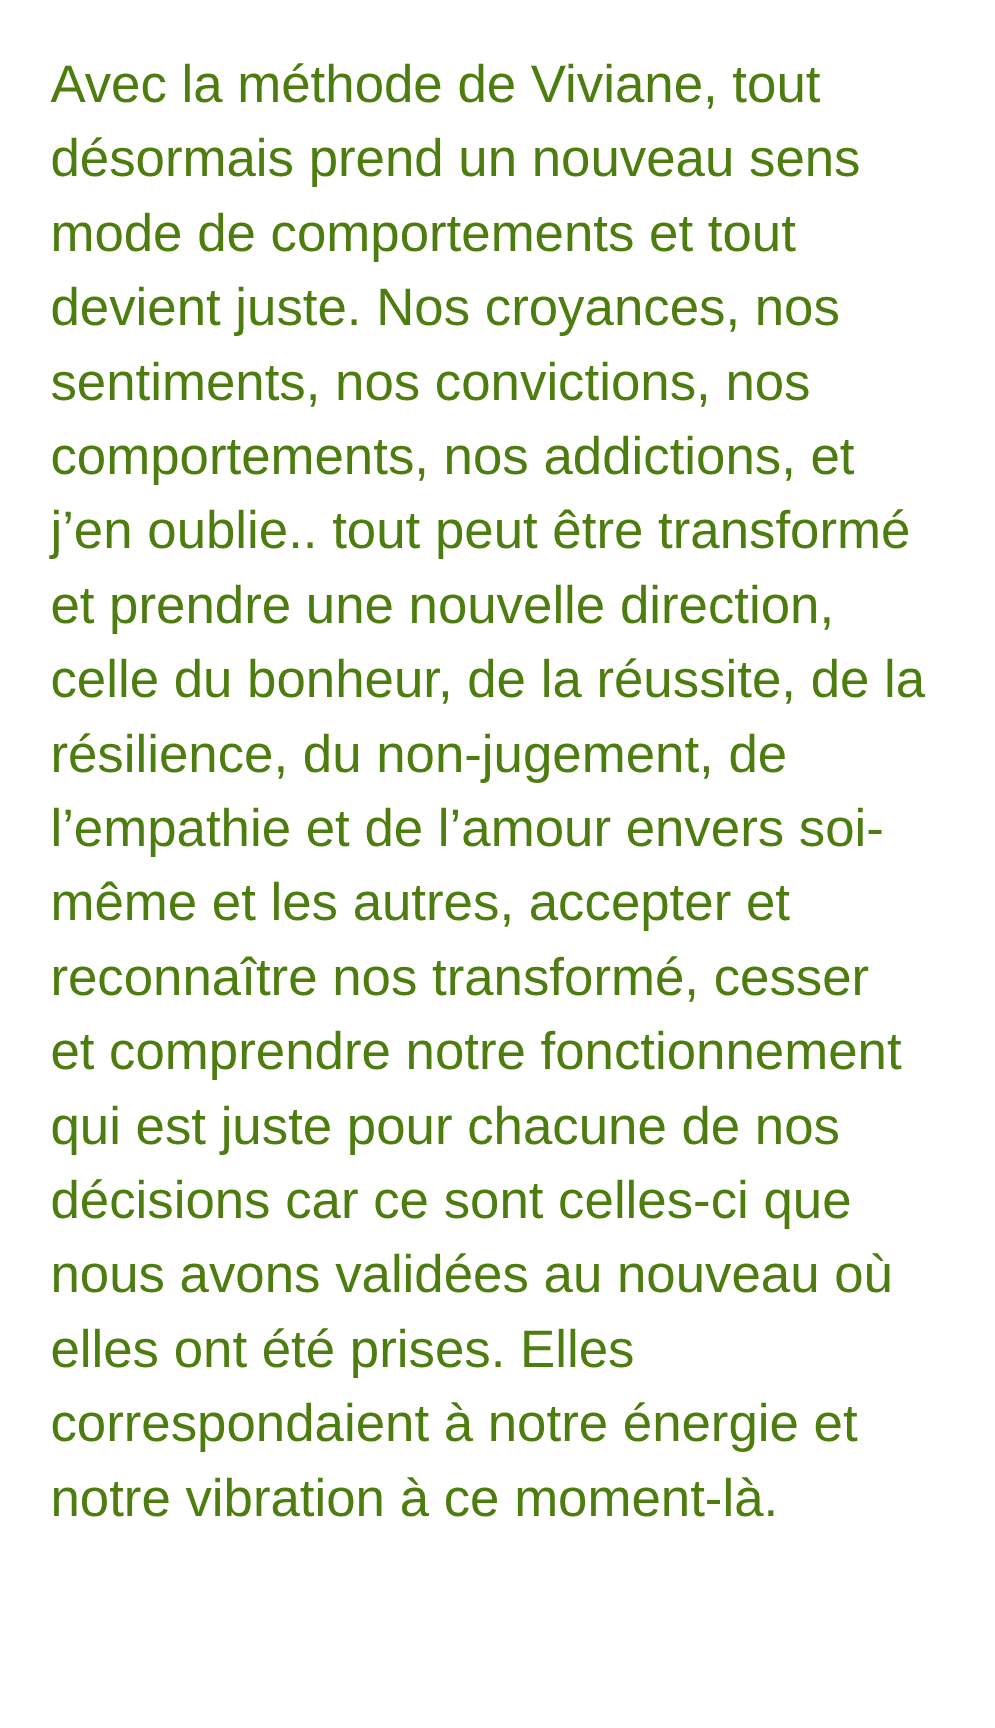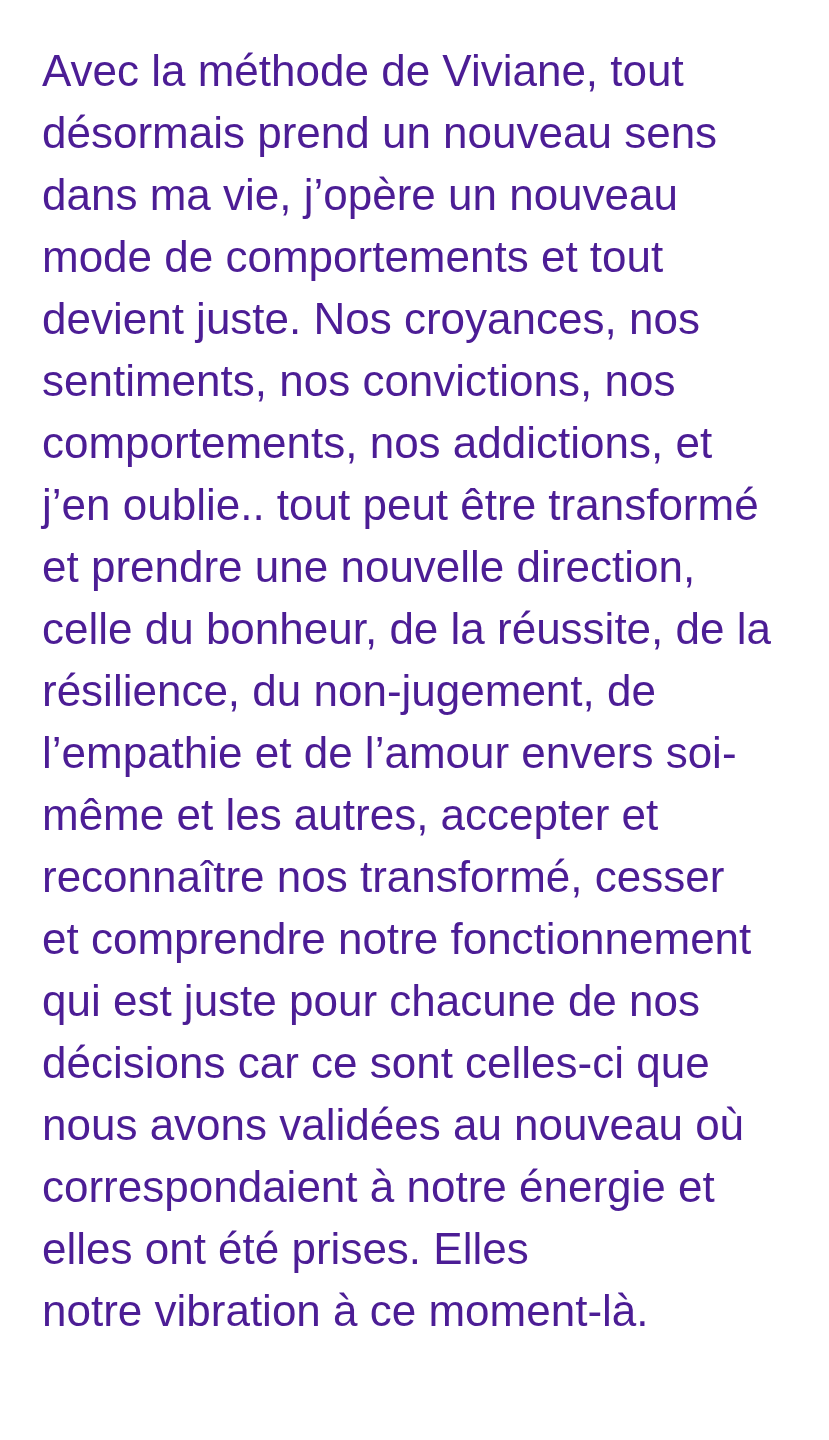--- a/index.html
+++ b/index.html
@@ -10,48 +10,47 @@
   body {
     width: 829px;
     height: 1440px;
     overflow: hidden;
     font-family: "Liberation Sans", "DejaVu Sans", sans-serif;
   }
   .text-block {
     box-sizing: border-box;
     width: 829px;
     padding: 40px 20px 0 42px;
-    color: #4c1d95;
+    color: #4d7c0f;
     font-size: 44px;
     line-height: 62px;
     font-weight: 400;
     letter-spacing: 0px;
   }
   .text-line {
     white-space: nowrap;
   }
 </style>
 </head>
 <body>
 
 <div class="text-block">
   <div class="text-line">Avec la méthode de Viviane, tout</div>
   <div class="text-line">désormais prend un nouveau sens</div>
-  <div class="text-line">dans ma vie, j’opère un nouveau</div>
   <div class="text-line">mode de comportements et tout</div>
   <div class="text-line">devient juste. Nos croyances, nos</div>
   <div class="text-line">sentiments, nos convictions, nos</div>
   <div class="text-line">comportements, nos addictions, et</div>
   <div class="text-line">j’en oublie.. tout peut être transformé</div>
   <div class="text-line">et prendre une nouvelle direction,</div>
   <div class="text-line">celle du bonheur, de la réussite, de la</div>
   <div class="text-line">résilience, du non-jugement, de</div>
   <div class="text-line">l’empathie et de l’amour envers soi-</div>
   <div class="text-line">même et les autres, accepter et</div>
   <div class="text-line">reconnaître nos transformé, cesser</div>
   <div class="text-line">et comprendre notre fonctionnement</div>
   <div class="text-line">qui est juste pour chacune de nos</div>
   <div class="text-line">décisions car ce sont celles-ci que</div>
   <div class="text-line">nous avons validées au nouveau où</div>
+  <div class="text-line">elles ont été prises. Elles</div>
   <div class="text-line">correspondaient à notre énergie et</div>
-  <div class="text-line">elles ont été prises. Elles</div>
   <div class="text-line">notre vibration à ce moment-là.</div>
 </div>
 
 </body></html>

